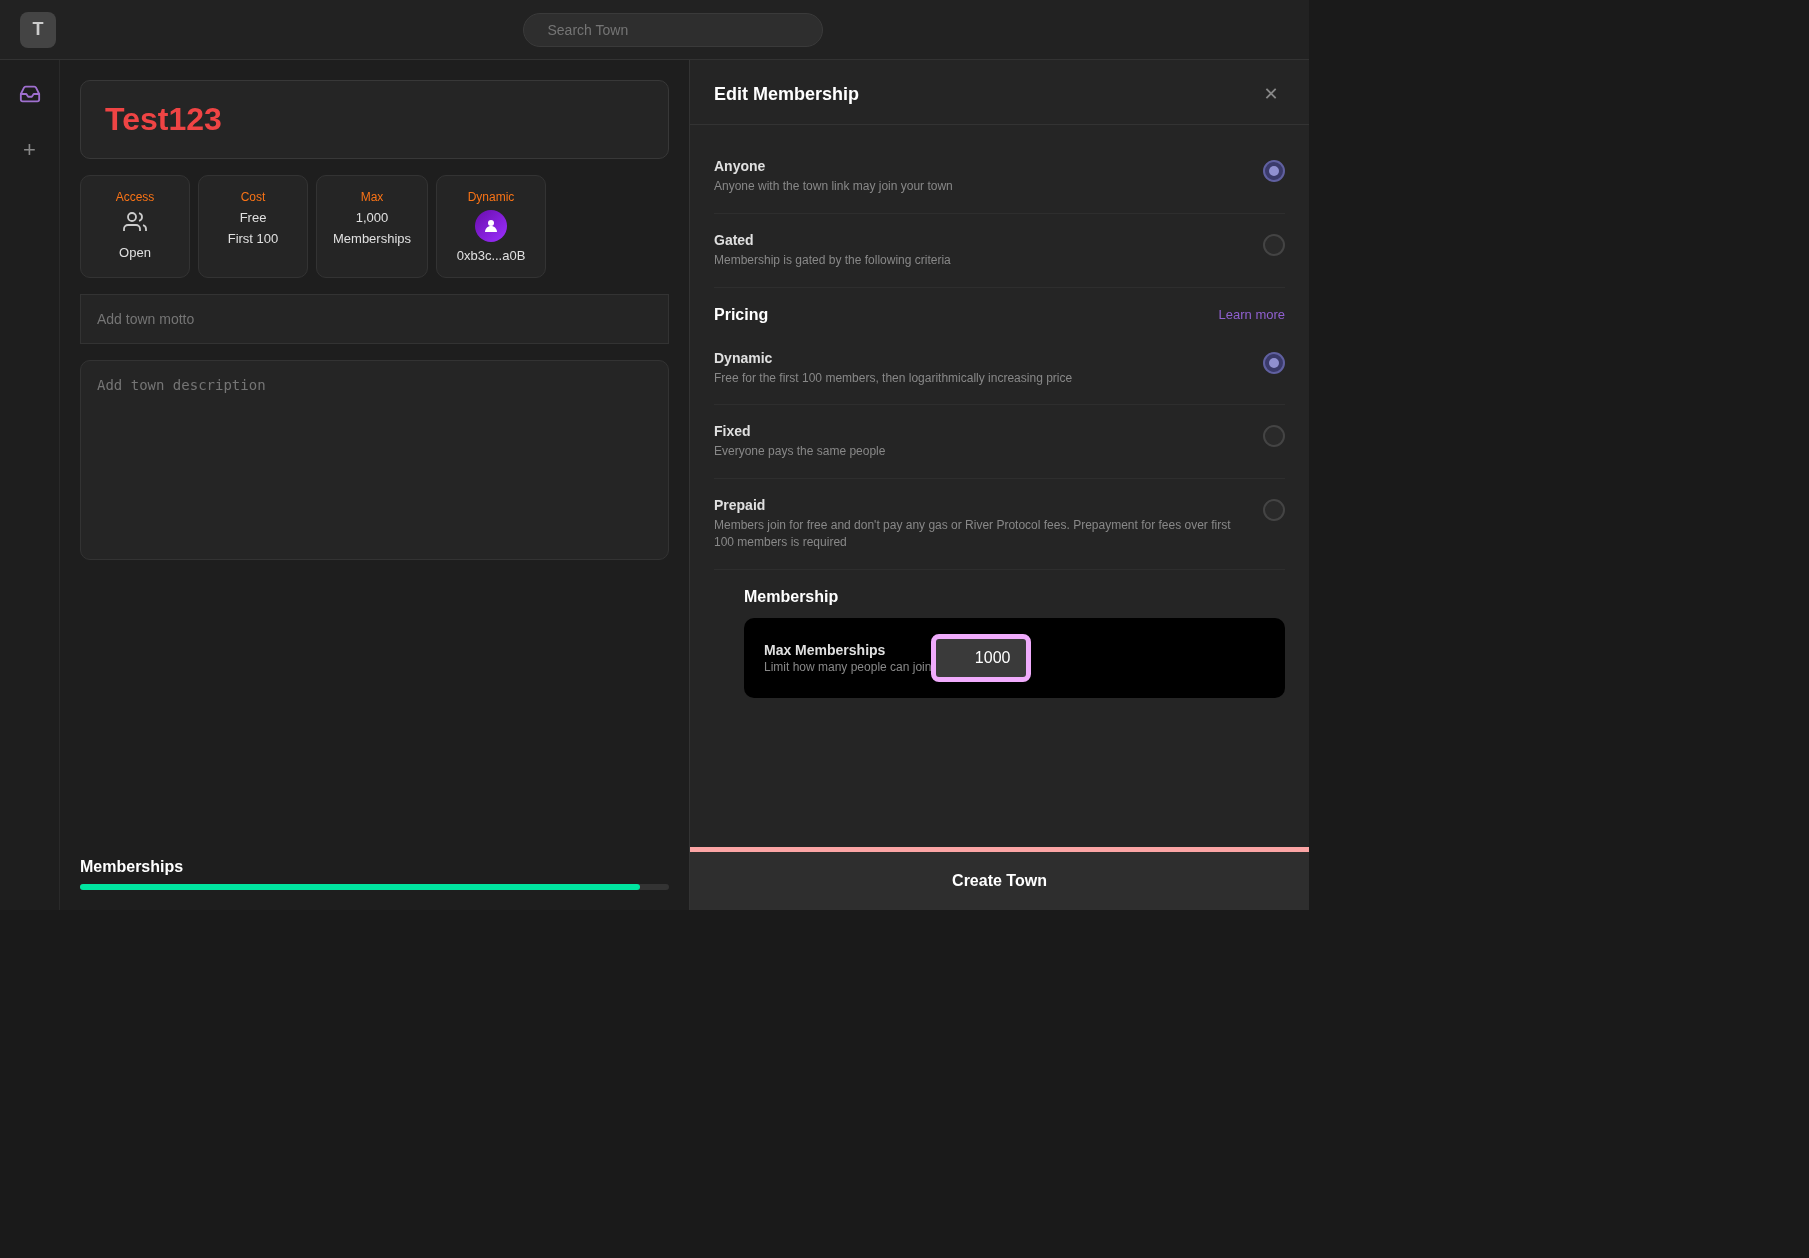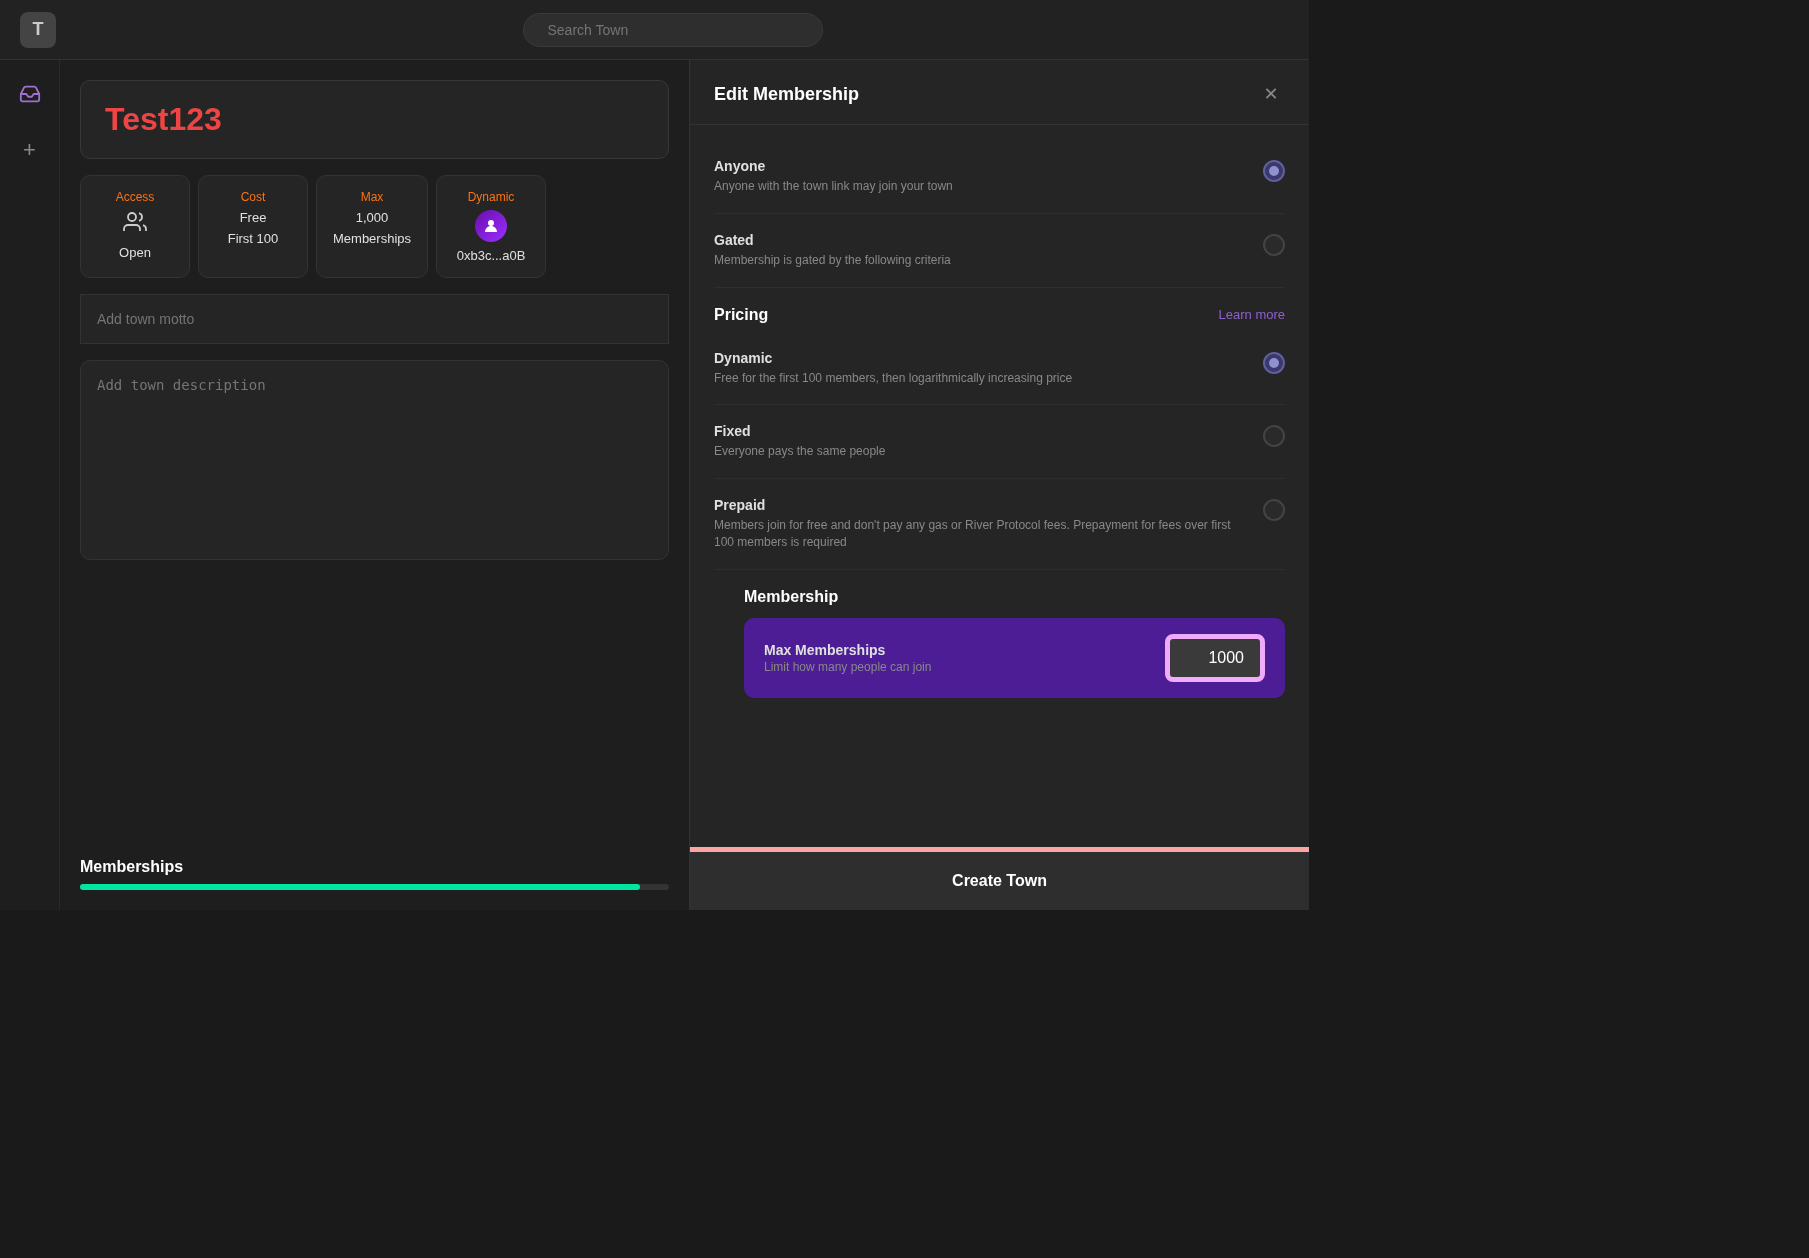--- a/index.html
+++ b/index.html
@@ -315,26 +315,26 @@
       padding: 18px 0;
       margin-left: 30px;
     }
     .membership-section-title {
       font-size: 16px;
       font-weight: bold;
       color: #fff;
       margin-bottom: 12px;
     }
     .membership-row {
-      background: #4c1d95;
+      background: #000000;
       border-radius: 10px;
       padding: 16px 20px;
       display: flex;
       align-items: center;
-      justify-content: space-between;
+      justify-content: flex-start;
     }
     .membership-info .info-title {
       font-size: 14px;
       font-weight: 600;
       color: #e0e0e0;
     }
     .membership-info .info-desc {
       font-size: 12px;
       color: #888;
       margin-top: 2px;

